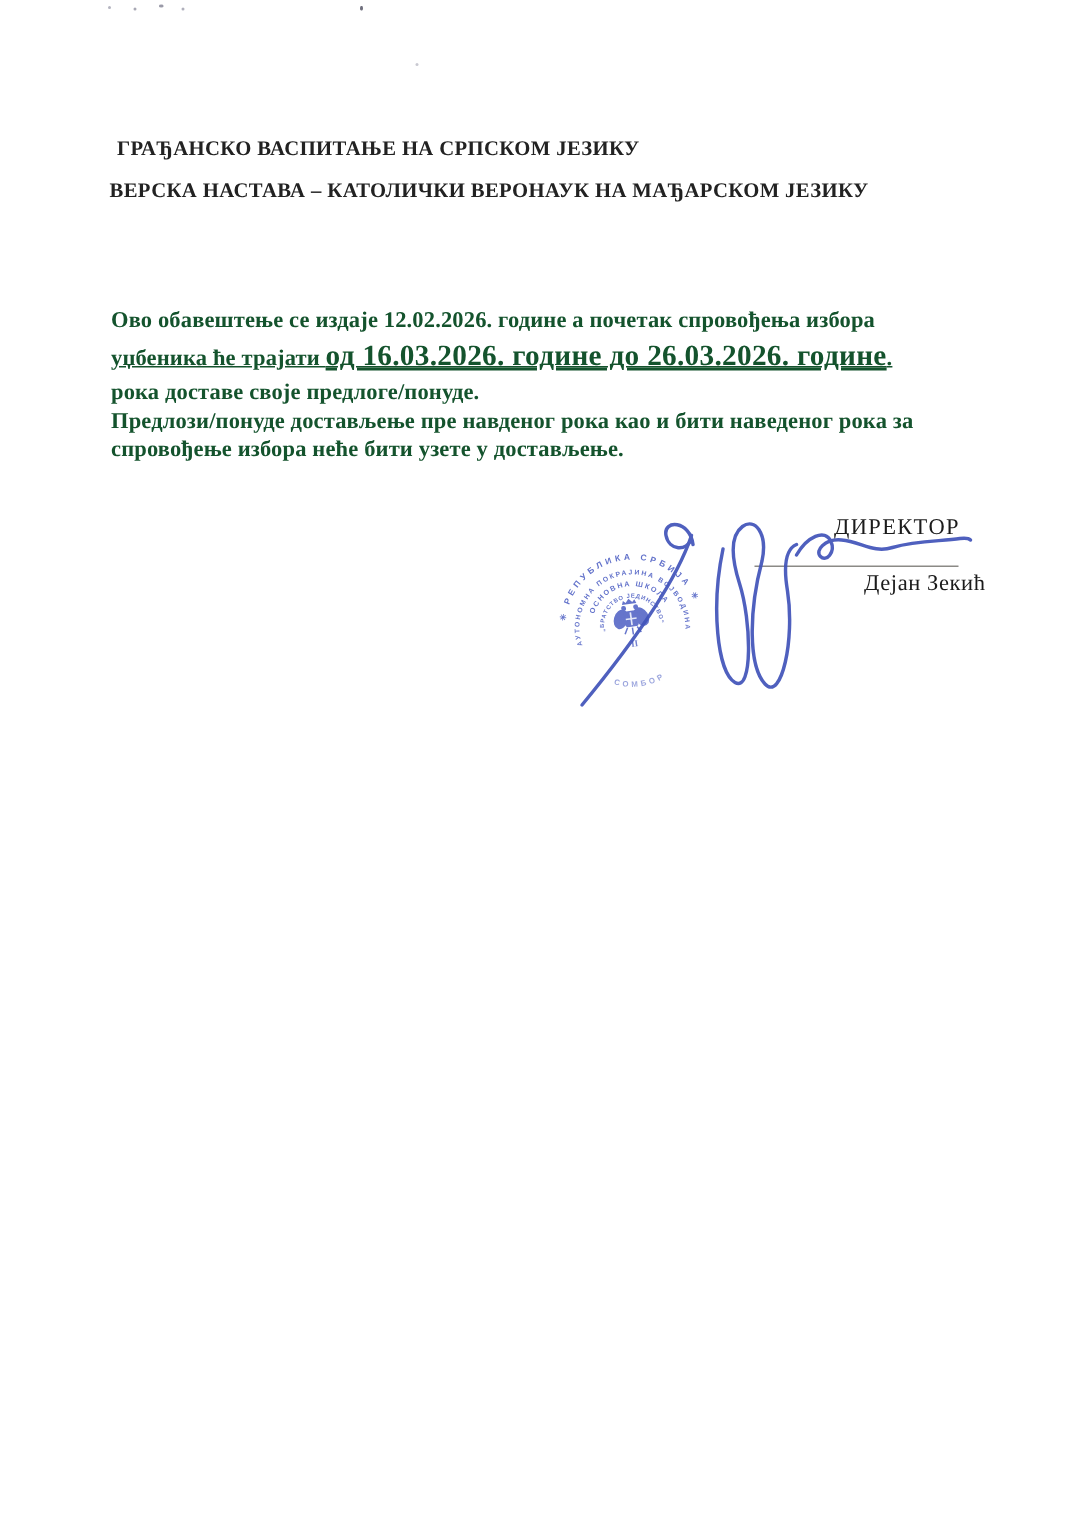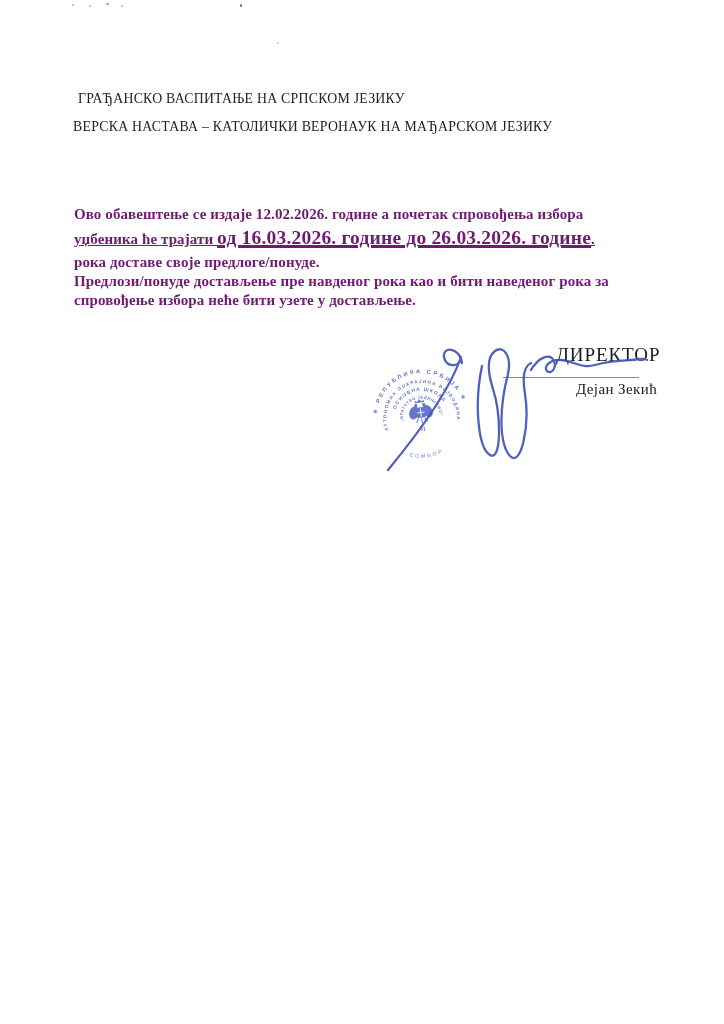--- a/index.html
+++ b/index.html
@@ -1,36 +1,36 @@
 <!DOCTYPE html>
 <html><head>
 <meta charset="utf-8">
 <style>
   html,body{margin:0;padding:0;background:#ffffff;}
   .page{
     position:relative; width:724px; height:1024px; background:#ffffff;
     font-family:"Liberation Serif", serif; color:#1b1b1b; overflow:hidden;
   }
   
-  .subjects{position:absolute; left:73px; top:85px;}
+  .subjects{position:absolute; left:73px; top:85px;font-weight:bold;}
   .subject-line{
     font-size:13.8px; line-height:27.7px; letter-spacing:0.25px;
     white-space:nowrap; color:#222;
   }
   .subject-line.first{padding-left:5px;}
   
-  .notice{position:absolute; left:74px; top:205px; font-weight:bold; color:#701a75;}
+  .notice{position:absolute; left:74px; top:205px; font-weight:bold; color:#14532d;}
   .nline{font-size:15px; line-height:19px; white-space:nowrap; letter-spacing:0.1px;}
   .nline-big{line-height:27px;text-decoration:underline;}
   .underl{
     font-size:19.5px; letter-spacing:0.2px;
     text-decoration:underline; text-decoration-thickness:1.6px; text-underline-offset:2px;
   }
   
-  .sig-title{position:absolute; left:556px; top:344px; font-size:19px; letter-spacing:0.9px; white-space:nowrap;}
+  .sig-title{position:absolute; left:556px; top:344px; font-size:15px; letter-spacing:0.9px; white-space:nowrap;}
   .sig-name{position:absolute; left:576px; top:381px; font-size:15px; letter-spacing:0.4px; white-space:nowrap;}
   .sig-line{position:absolute; left:503px; top:377px; width:136px; height:1.4px; background:#8b8a86;}
   .signature-svg{position:absolute; left:378px; top:332px; width:272px; height:146px;}
   .stamp-svg{position:absolute; left:371px; top:367px; width:101px; height:101px;}
   
   .st-outer{font-family:"Liberation Sans",sans-serif; font-size:5.6px; font-weight:bold; letter-spacing:2.4px;}
   .st-outer-b{font-family:"Liberation Sans",sans-serif; font-size:5.2px; font-weight:bold; letter-spacing:2.1px;}
   .st-r2{font-family:"Liberation Sans",sans-serif; font-size:4.5px; font-weight:bold; letter-spacing:1.25px;}
   .st-r3{font-family:"Liberation Sans",sans-serif; font-size:4.8px; font-weight:bold; letter-spacing:1.15px;}
   .st-r4{font-family:"Liberation Sans",sans-serif; font-size:3.9px; font-weight:bold; letter-spacing:0.55px;}

